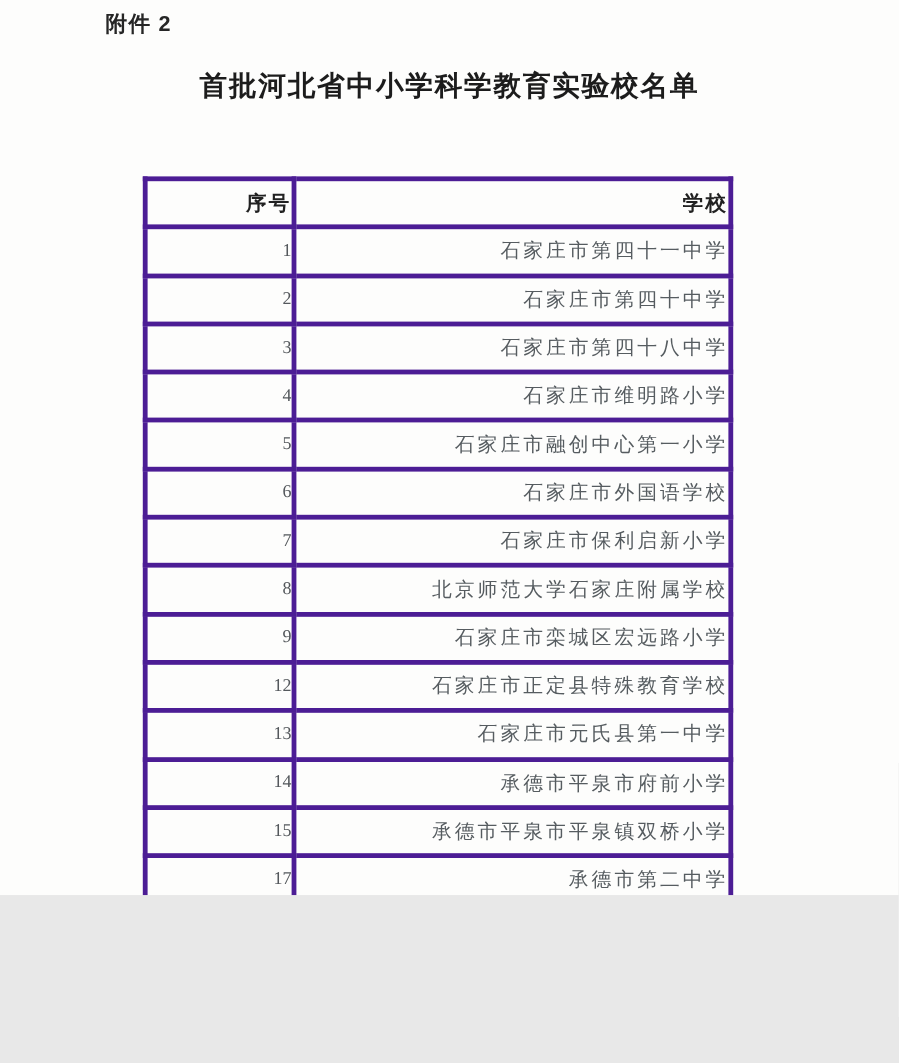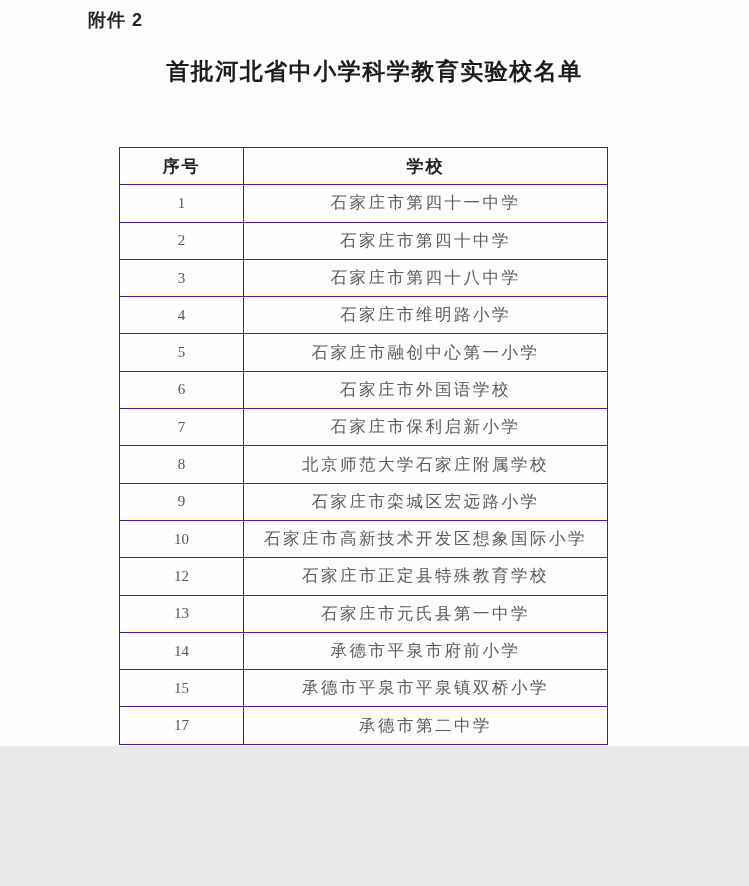--- a/index.html
+++ b/index.html
@@ -44,24 +44,24 @@
     left: 119px;
     top: 147px;
     width: 488px;
     border-collapse: collapse;
     table-layout: fixed;
   }
   .school-table col.col-no { width: 124px; }
   .school-table col.col-school { width: 364px; }
   .school-table th,
   .school-table td {
-    border: 1px solid #4c1d95;
+    border: 4px solid #4c1d95;
     height: 36.3px;
     padding: 0;
-    text-align: center;
+    text-align: right;
     vertical-align: middle;
     overflow: hidden;
     white-space: nowrap;
   }
   .school-table th {
     font-size: 17px;
     font-weight: 700;
     color: #212121;
     letter-spacing: 2px;
     background: #fdfdfc;
@@ -128,24 +128,20 @@
         </tr>
         <tr>
           <td class="cell-no">8</td>
           <td class="cell-school">北京师范大学石家庄附属学校</td>
         </tr>
         <tr>
           <td class="cell-no">9</td>
           <td class="cell-school">石家庄市栾城区宏远路小学</td>
         </tr>
         <tr>
-          <td class="cell-no">10</td>
-          <td class="cell-school">石家庄市高新技术开发区想象国际小学</td>
-        </tr>
-        <tr>
           <td class="cell-no">12</td>
           <td class="cell-school">石家庄市正定县特殊教育学校</td>
         </tr>
         <tr>
           <td class="cell-no">13</td>
           <td class="cell-school">石家庄市元氏县第一中学</td>
         </tr>
         <tr>
           <td class="cell-no">14</td>
           <td class="cell-school">承德市平泉市府前小学</td>

